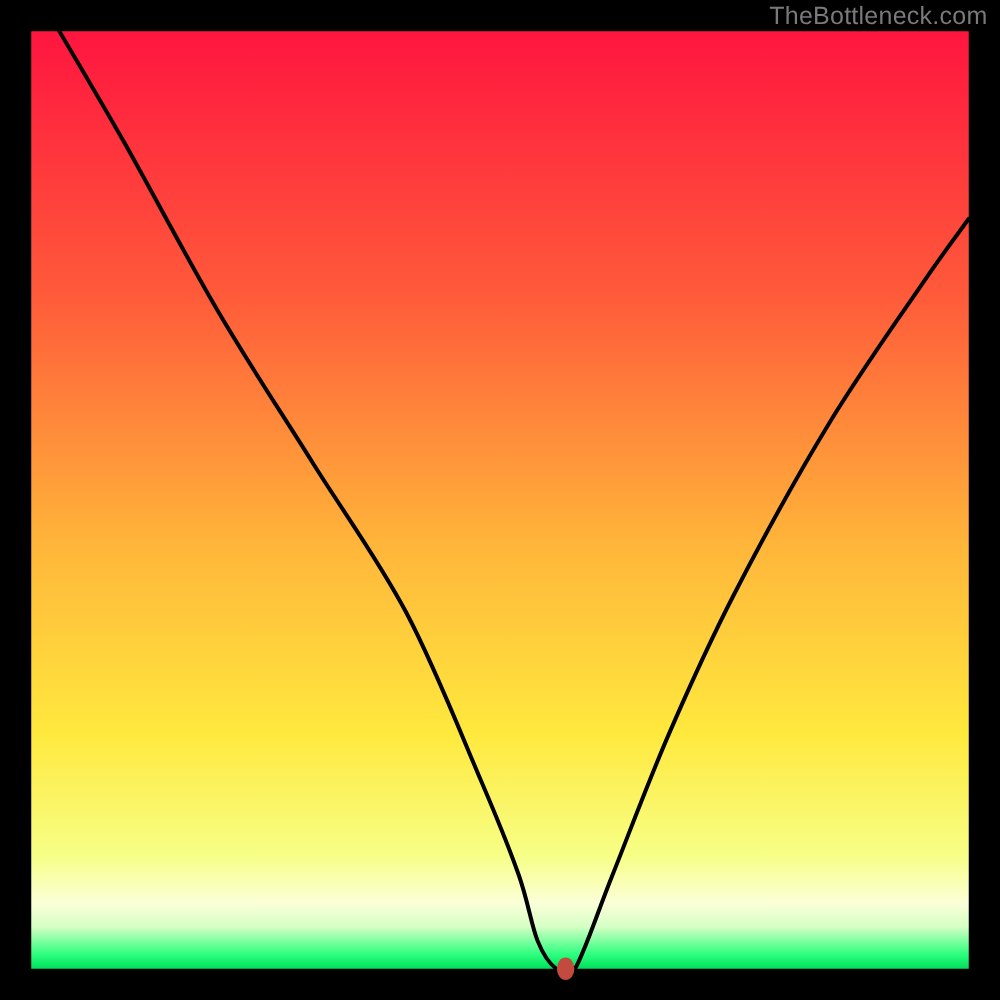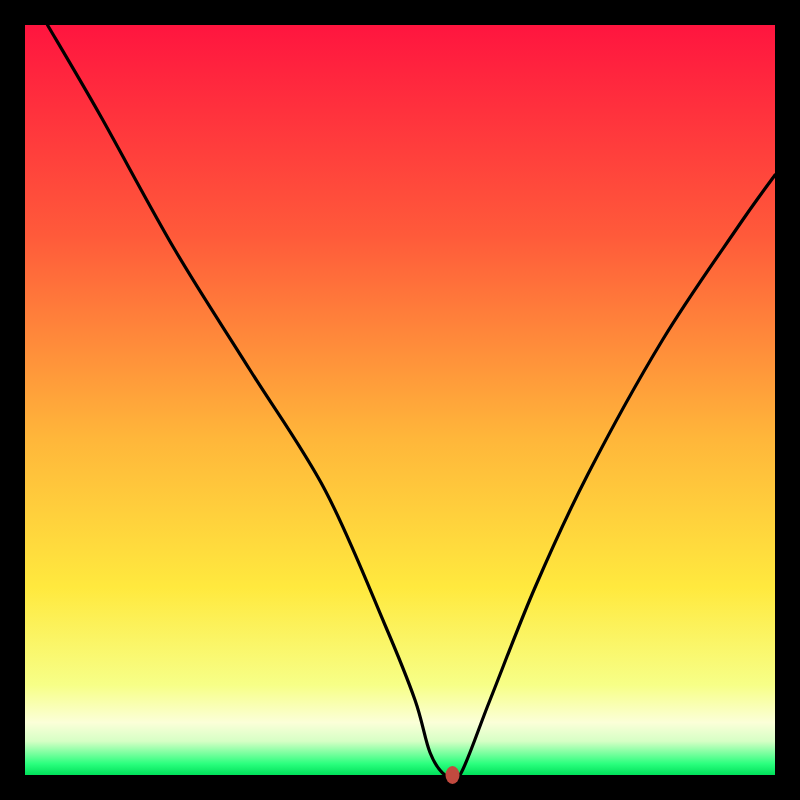--- a/index.html
+++ b/index.html
@@ -48,13 +48,14 @@
           <stop offset="93%" stop-color="#fbffd8"></stop>
           <stop offset="95.5%" stop-color="#d6ffc5"></stop>
           <stop offset="98.5%" stop-color="#2bff7e"></stop>
           <stop offset="100%" stop-color="#00e05a"></stop>
         </linearGradient>
     </defs>
     <rect id="plot-bg" fill="url(#bg-grad)" x="25" y="25" width="750" height="750"></rect>
     <path id="curve" fill="none" stroke="#000" stroke-width="3.2" stroke-linecap="round" stroke-linejoin="round" d="M 47.5 25 C 56.25 40, 78.75 77.5, 100 115 C 121.25 152.5, 150 207.50000000000003, 175 250.00000000000003 C 200 292.5, 225 330, 250 370 C 275 410, 302.5 447.5, 325 490 C 347.5 532.5, 370 590, 385 625 C 400 660, 407.5 678.75, 415 700 C 422.5 721.25, 425 740, 430 752.5 C 435 765, 440.00000000000006 771.25, 445.00000000000006 775 C 450.00000000000006 778.75, 452.49999999999994 787.5, 459.99999999999994 775 C 467.49999999999994 762.5, 477.5 731.25, 490 700 C 502.5 668.75, 518.75 625, 535 587.5 C 551.25 550, 566.25 516.25, 587.5 475 C 608.75 433.75, 637.5 381.25000000000006, 662.5 340.00000000000006 C 687.5 298.75000000000006, 718.75 255, 737.5 227.5 C 756.25 200, 768.75 183.74999999999997, 775 174.99999999999997"></path>
     <ellipse id="marker" rx="7" ry="9" fill="#c24a3f" cx="452.49999999999994" cy="775"></ellipse>
   </svg>
+  <div class="watermark">TheBottleneck.com</div>
 </div>
 
 </body></html>

